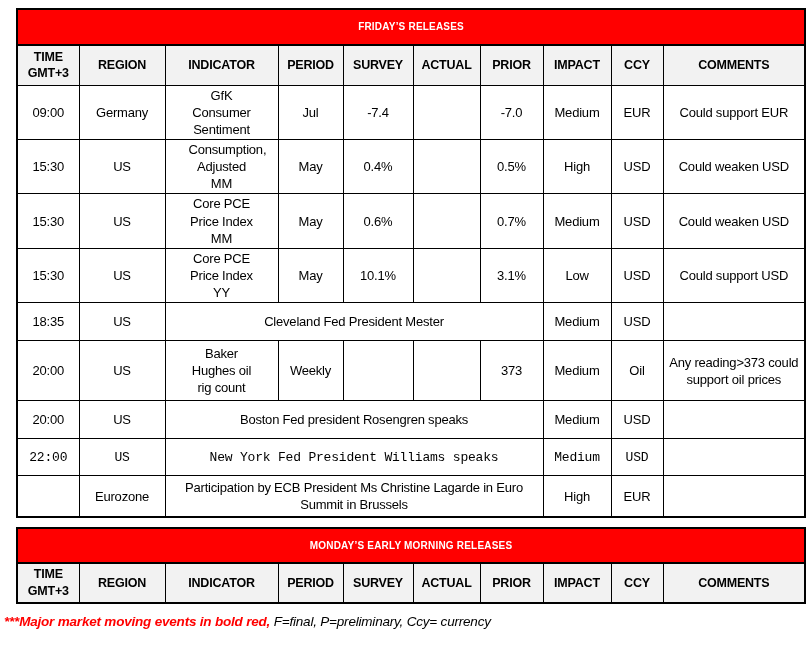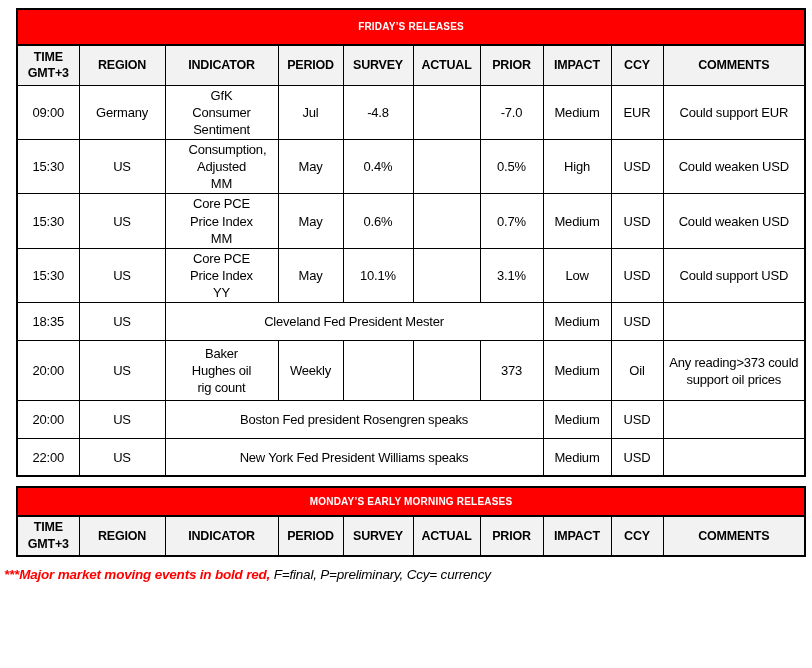--- a/index.html
+++ b/index.html
@@ -42,23 +42,23 @@
   }
   td.banner{
     background:var(--red);
     color:#ffffff;
     font-weight:700;
     font-size:10px;
     letter-spacing:0.2px;
     border:2px solid var(--border);
   }
   td.ind{padding:1px 23px;}
-  tr.h35{height:29px;}
+  tr.h35{height:35px;}
   tr.h36{height:36px;}
-  tr.h37{height:37px;}
+  tr.h37{height:37px;font-family:Liberation Mono, monospace;}
   tr.h38{height:38px;margin-top:6px;}
   tr.h40{height:40px;}
   tr.h41{height:41px;}
   tr.h60{height:60px;}
   .footnote{
     margin:10px 0 0 4px;
     font-size:13.5px;
     font-style:italic;
     letter-spacing:-0.2px;
   }
@@ -95,21 +95,21 @@
     <th>PRIOR</th>
     <th>IMPACT</th>
     <th>CCY</th>
     <th>COMMENTS</th>
   </tr>
   <tr class="h41">
     <td>09:00</td>
     <td>Germany</td>
     <td class="ind">GfK Consumer Sentiment</td>
     <td>Jul</td>
-    <td>-4.8</td>
+    <td>-7.4</td>
     <td></td>
     <td>-7.0</td>
     <td>Medium</td>
     <td>EUR</td>
     <td>Could support EUR</td>
   </tr>
   <tr class="h41">
     <td>15:30</td>
     <td>US</td>
     <td class="ind">Consumption, Adjusted MM</td>
@@ -172,20 +172,28 @@
     <td>Medium</td>
     <td>USD</td>
     <td></td>
   </tr>
   <tr class="h37">
     <td>22:00</td>
     <td>US</td>
     <td colspan="5">New York Fed President Williams speaks</td>
     <td>Medium</td>
     <td>USD</td>
+    <td></td>
+  </tr>
+  <tr class="h41">
+    <td></td>
+    <td>Eurozone</td>
+    <td colspan="5">Participation by ECB President Ms Christine Lagarde in Euro Summit in Brussels</td>
+    <td>High</td>
+    <td>EUR</td>
     <td></td>
   </tr>
 </tbody>
   </table>
 
 <table class="rel monday">
   <colgroup>
     <col style="width:62px">
       <col style="width:86px">
       <col style="width:113px">

